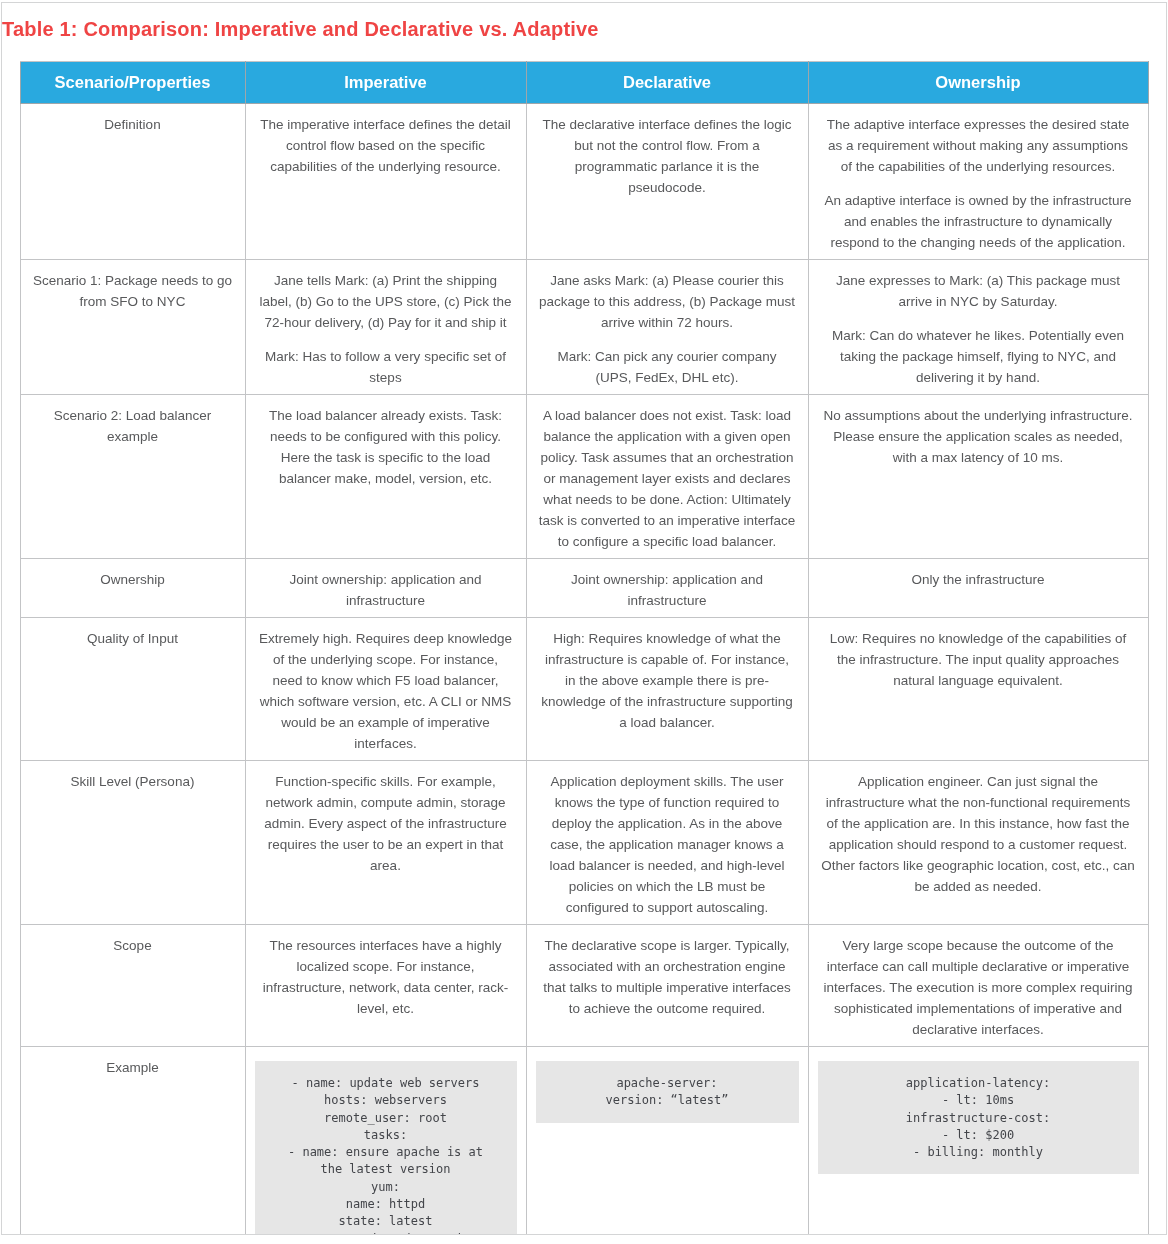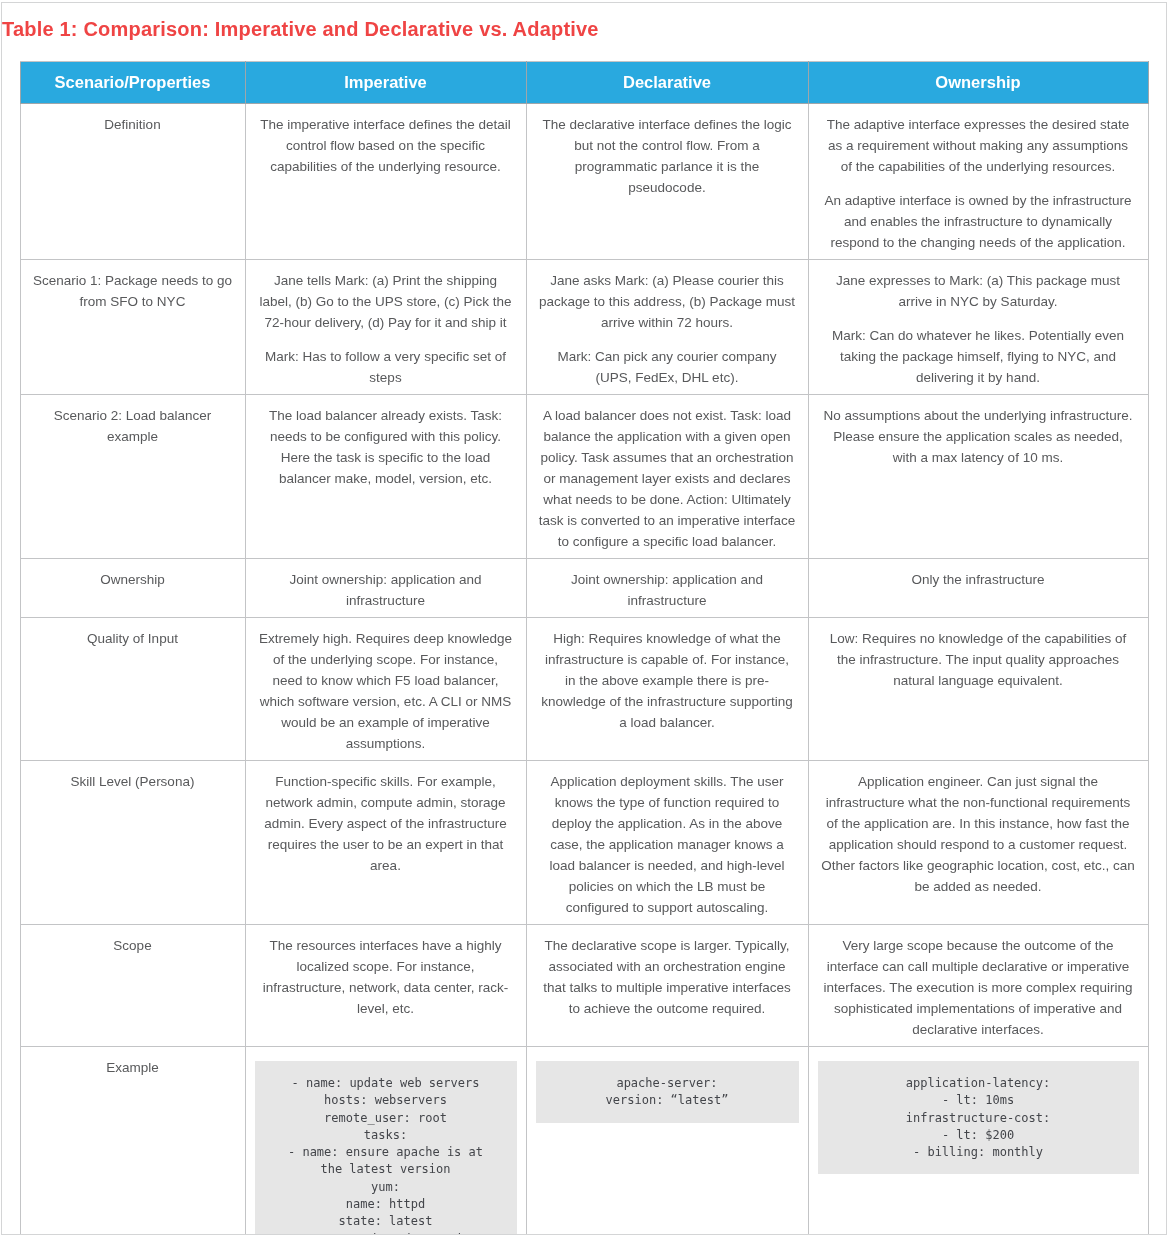--- a/index.html
+++ b/index.html
@@ -138,21 +138,21 @@
           <td>
             <p>Joint ownership: application and infrastructure</p>
           </td>
           <td>
             <p>Only the infrastructure</p>
           </td>
         </tr>
         <tr style="height: 111px; padding-left: 23px;">
           <td>Quality of Input</td>
           <td>
-            <p>Extremely high. Requires deep knowledge of the underlying scope. For instance, need to know which F5 load balancer, which software version, etc. A CLI or NMS would be an example of imperative assumptions.</p>
+            <p>Extremely high. Requires deep knowledge of the underlying scope. For instance, need to know which F5 load balancer, which software version, etc. A CLI or NMS would be an example of imperative interfaces.</p>
           </td>
           <td>
             <p>High: Requires knowledge of what the infrastructure is capable of. For instance, in the above example there is pre-knowledge of the infrastructure supporting a load balancer.</p>
           </td>
           <td>
             <p>Low: Requires no knowledge of the capabilities of the infrastructure. The input quality approaches natural language equivalent.</p>
           </td>
         </tr>
         <tr style="height: 134px;">
           <td>Skill Level (Persona)</td>

